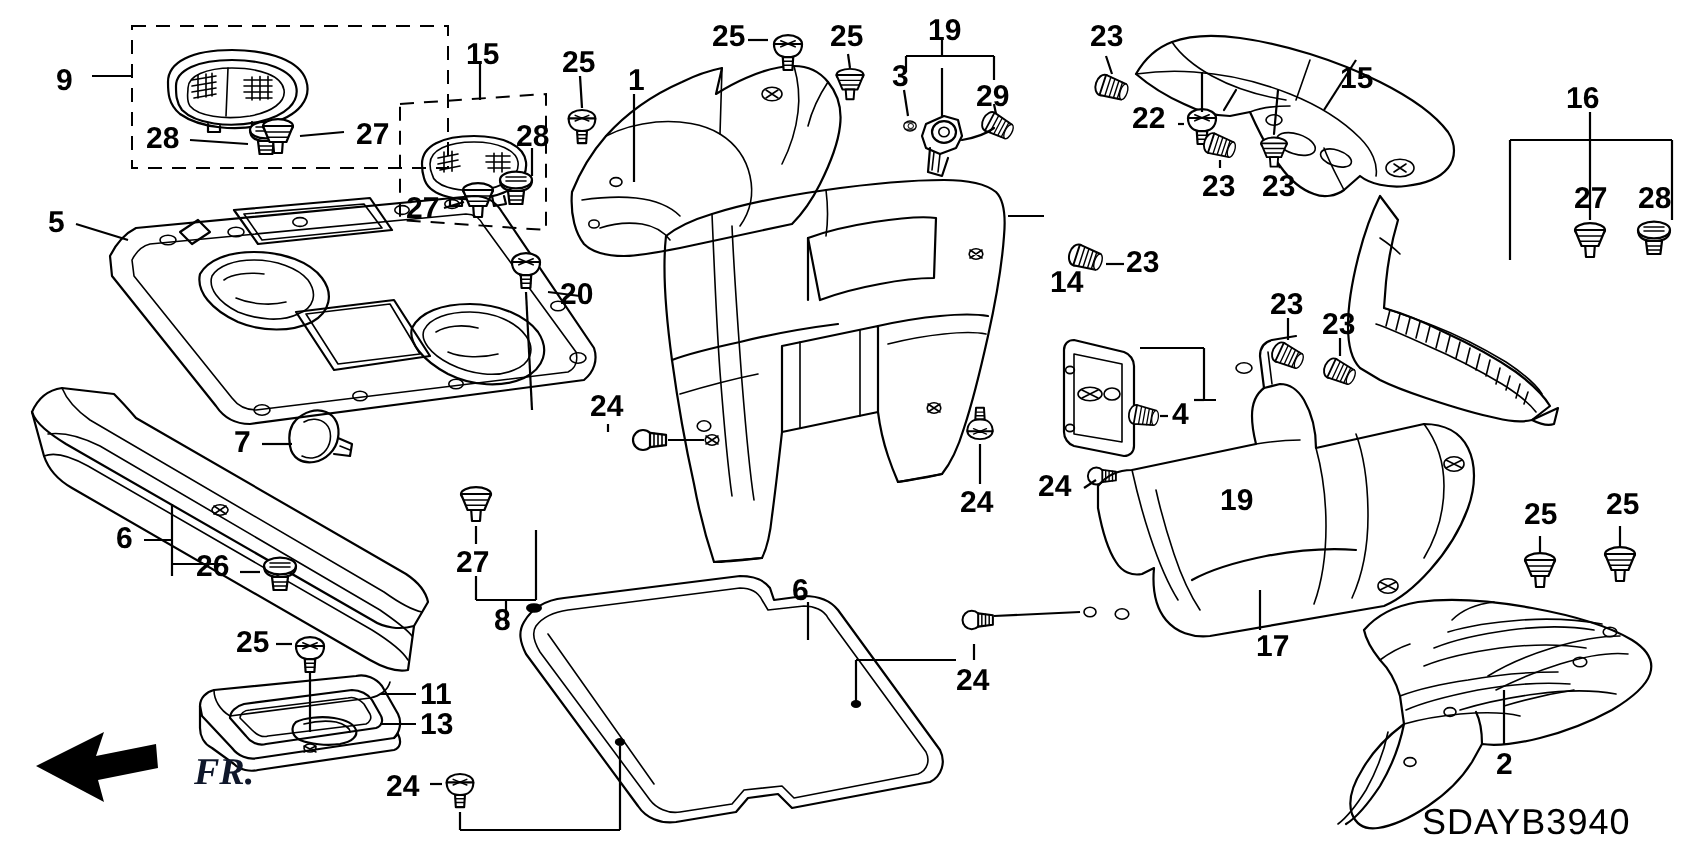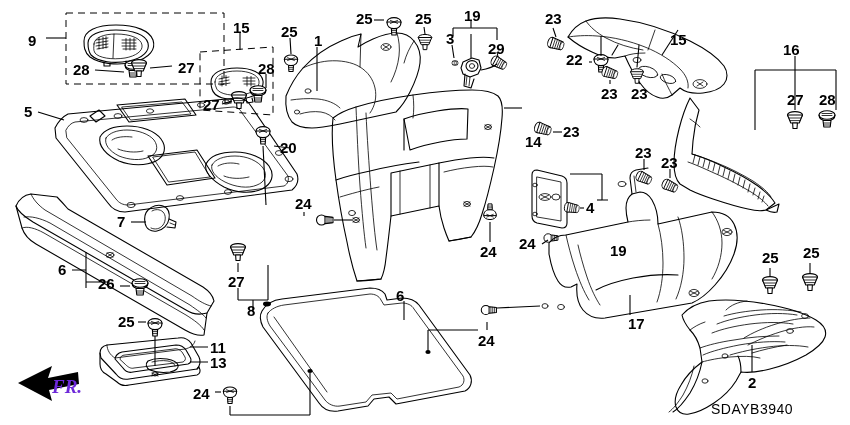--- a/index.html
+++ b/index.html
@@ -2,24 +2,24 @@
 <html><head>
 <meta charset="utf-8">
 <style>
   html,body{margin:0;padding:0;background:#fff;}
   body{width:850px;height:425px;position:relative;overflow:hidden;
        font-family:"Liberation Sans",sans-serif;}
   #stage{position:absolute;inset:0;width:850px;height:425px;}
   svg#diagram{position:absolute;left:0;top:0;width:850px;height:425px;display:block;}
   .lbl{position:absolute;font-family:"Liberation Sans",sans-serif;font-size:15px;
        font-weight:700;color:#000;line-height:1;white-space:nowrap;}
-  .code{position:absolute;font-family:"Liberation Sans",sans-serif;font-size:14px;
+  .code{position:absolute;font-family:"Liberation Sans",sans-serif;font-size:18px;
         font-weight:400;color:#000;letter-spacing:.5px;}
   .fr{position:absolute;font-family:"Liberation Serif",serif;font-size:19px;
-      font-weight:700;font-style:italic;color:#6d28d9;}
+      font-weight:700;font-style:italic;color:#0f172a;margin-left:45px;}
 </style>
 </head>
 <body>
 
 <div id="stage">
 
 <svg id="diagram" viewBox="0 0 850 425">
   <defs>
     <style>
       .ln{fill:none;stroke:#000;stroke-width:1.1;stroke-linejoin:round;stroke-linecap:round;}

